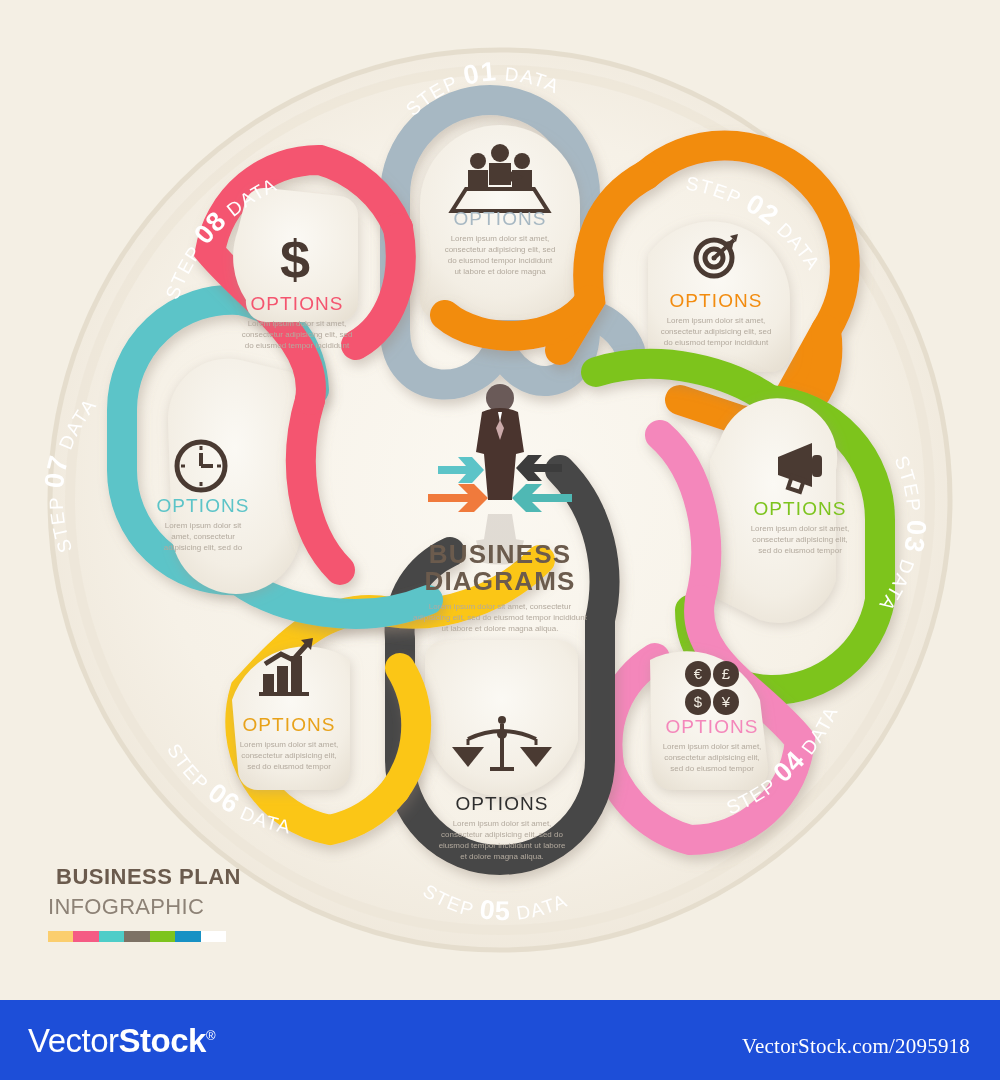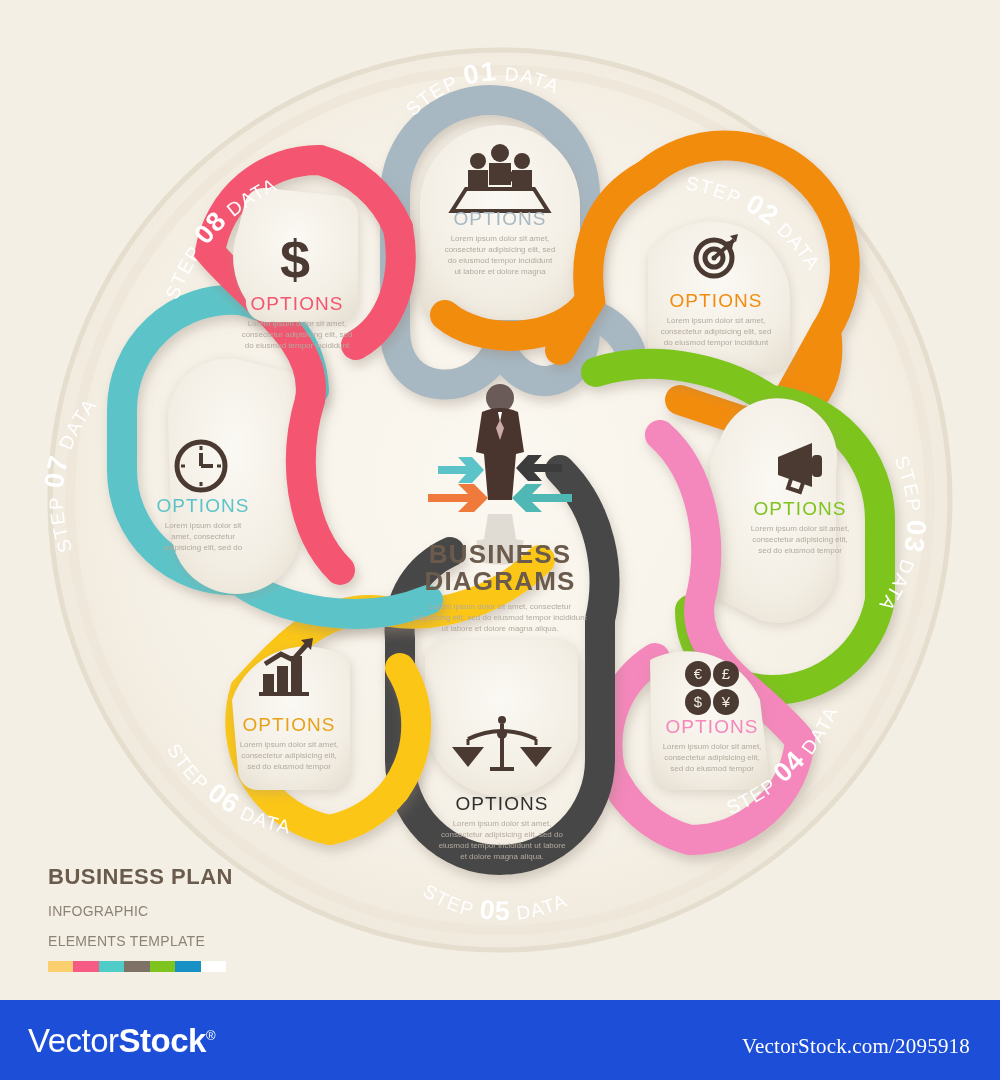--- a/index.html
+++ b/index.html
@@ -18,23 +18,24 @@
   svg.diagram{position:absolute;left:0;top:0;width:1000px;height:1000px;display:block;}
 
   
   .brand{
     position:absolute;left:48px;top:866px;width:260px;
     line-height:1.0;
   }
   .brand .l1{
     font-size:22px;letter-spacing:.5px;font-weight:bold;color:#6b5b4d;
     font-family:"Liberation Sans",sans-serif;
+    margin-left:8px;
   }
   .brand .l2,.brand .l3{
-    font-size:14px;letter-spacing:.3px;color:#8d8276;margin-top:16px;
+    font-size:22px;letter-spacing:.3px;color:#8d8276;margin-top:8px;
   }
   .swatches{display:flex;margin-top:13px;width:178px;height:11px;}
   .swatches i{display:block;height:11px;flex:1;}
 
   
   .footer{
     position:absolute;left:0;top:1000px;width:1000px;height:80px;
     background:#1d4ed8;
   }
   .vs-logo{
@@ -337,21 +338,20 @@
   <text class="ctitle" x="500" y="563">BUSINESS</text>
   <text class="ctitle" x="500" y="590">DIAGRAMS</text>
   <text class="clorem" x="500" y="609">Lorem ipsum dolor sit amet, consectetur</text>
   <text class="clorem" x="500" y="620">adipisicing elit, sed do eiusmod tempor incididunt</text>
   <text class="clorem" x="500" y="631">ut labore et dolore magna aliqua.</text>
 </svg>
 
   <div class="brand">
     <div class="l1">BUSINESS PLAN</div>
     <div class="l2">INFOGRAPHIC</div>
-    <div class="l3">ELEMENTS TEMPLATE</div>
     <div class="swatches" id="swatchbar">
         <i style="background: rgb(251, 206, 110);"></i>
         <i style="background: rgb(245, 91, 132);"></i>
         <i style="background: rgb(78, 205, 200);"></i>
         <i style="background: rgb(125, 114, 101);"></i>
         <i style="background: rgb(125, 196, 30);"></i>
         <i style="background: rgb(23, 145, 196);"></i>
         <i style="background: rgb(255, 255, 255);"></i>
       </div>
   </div>

